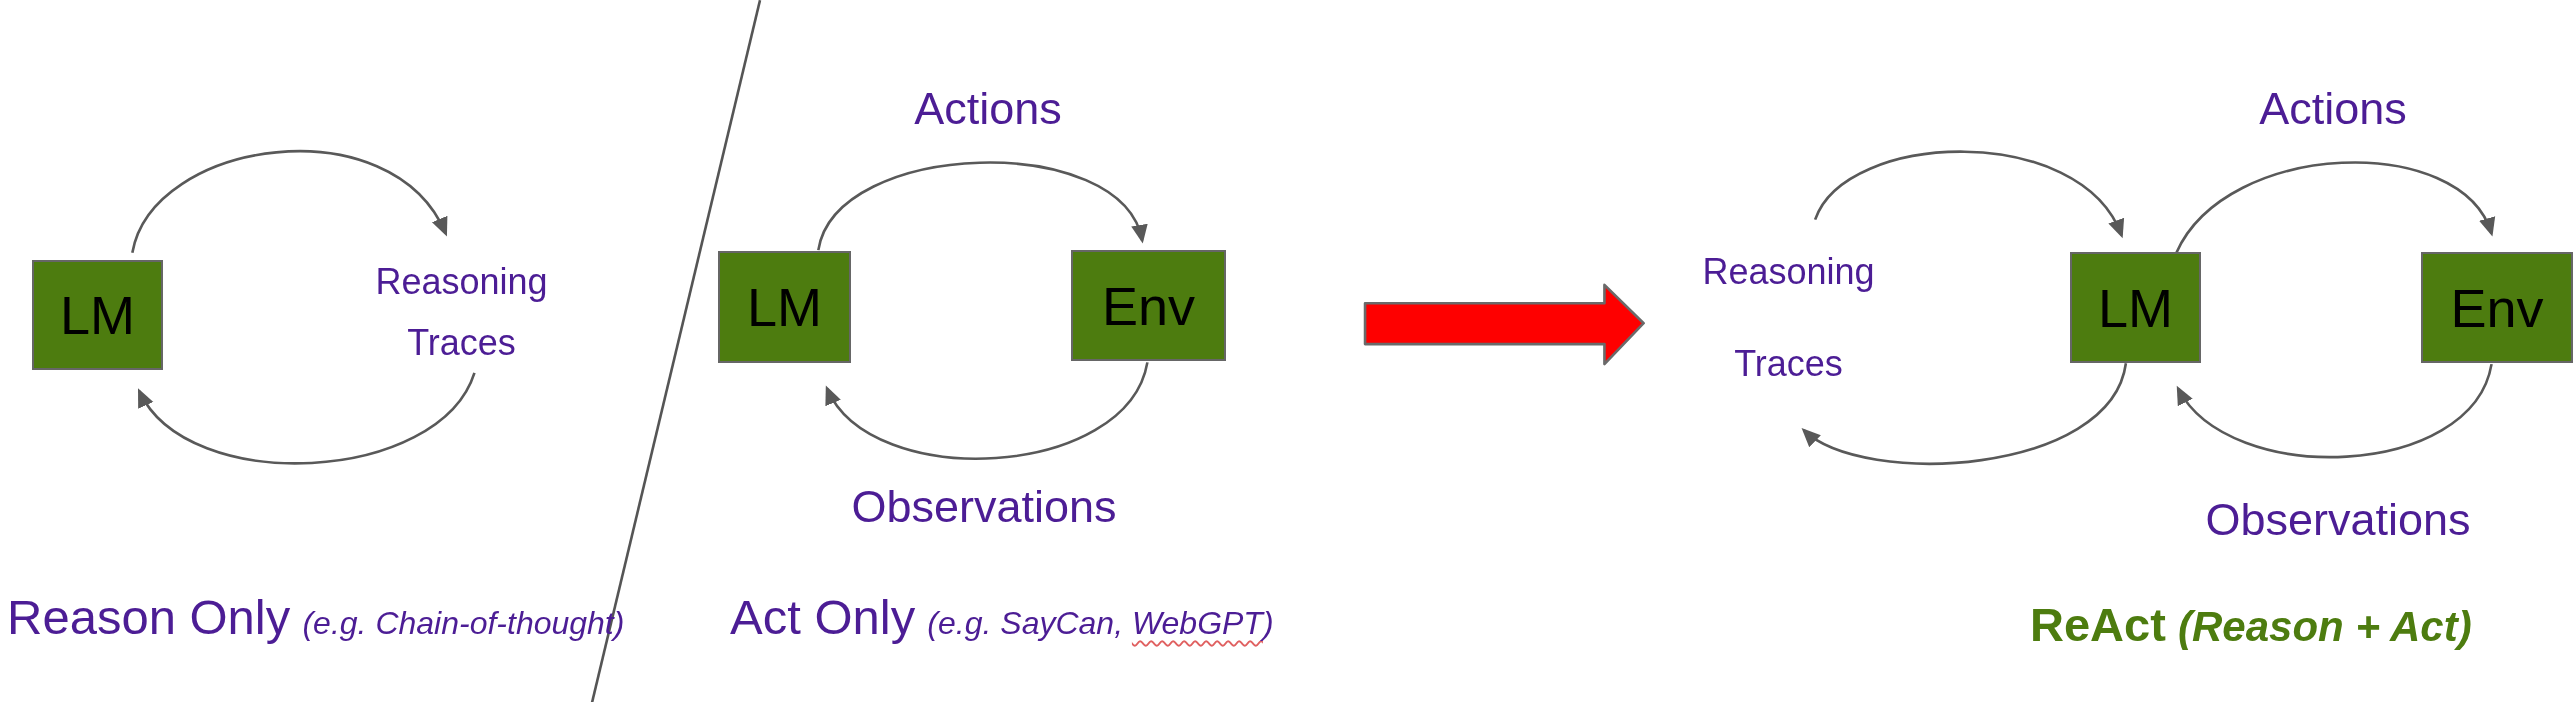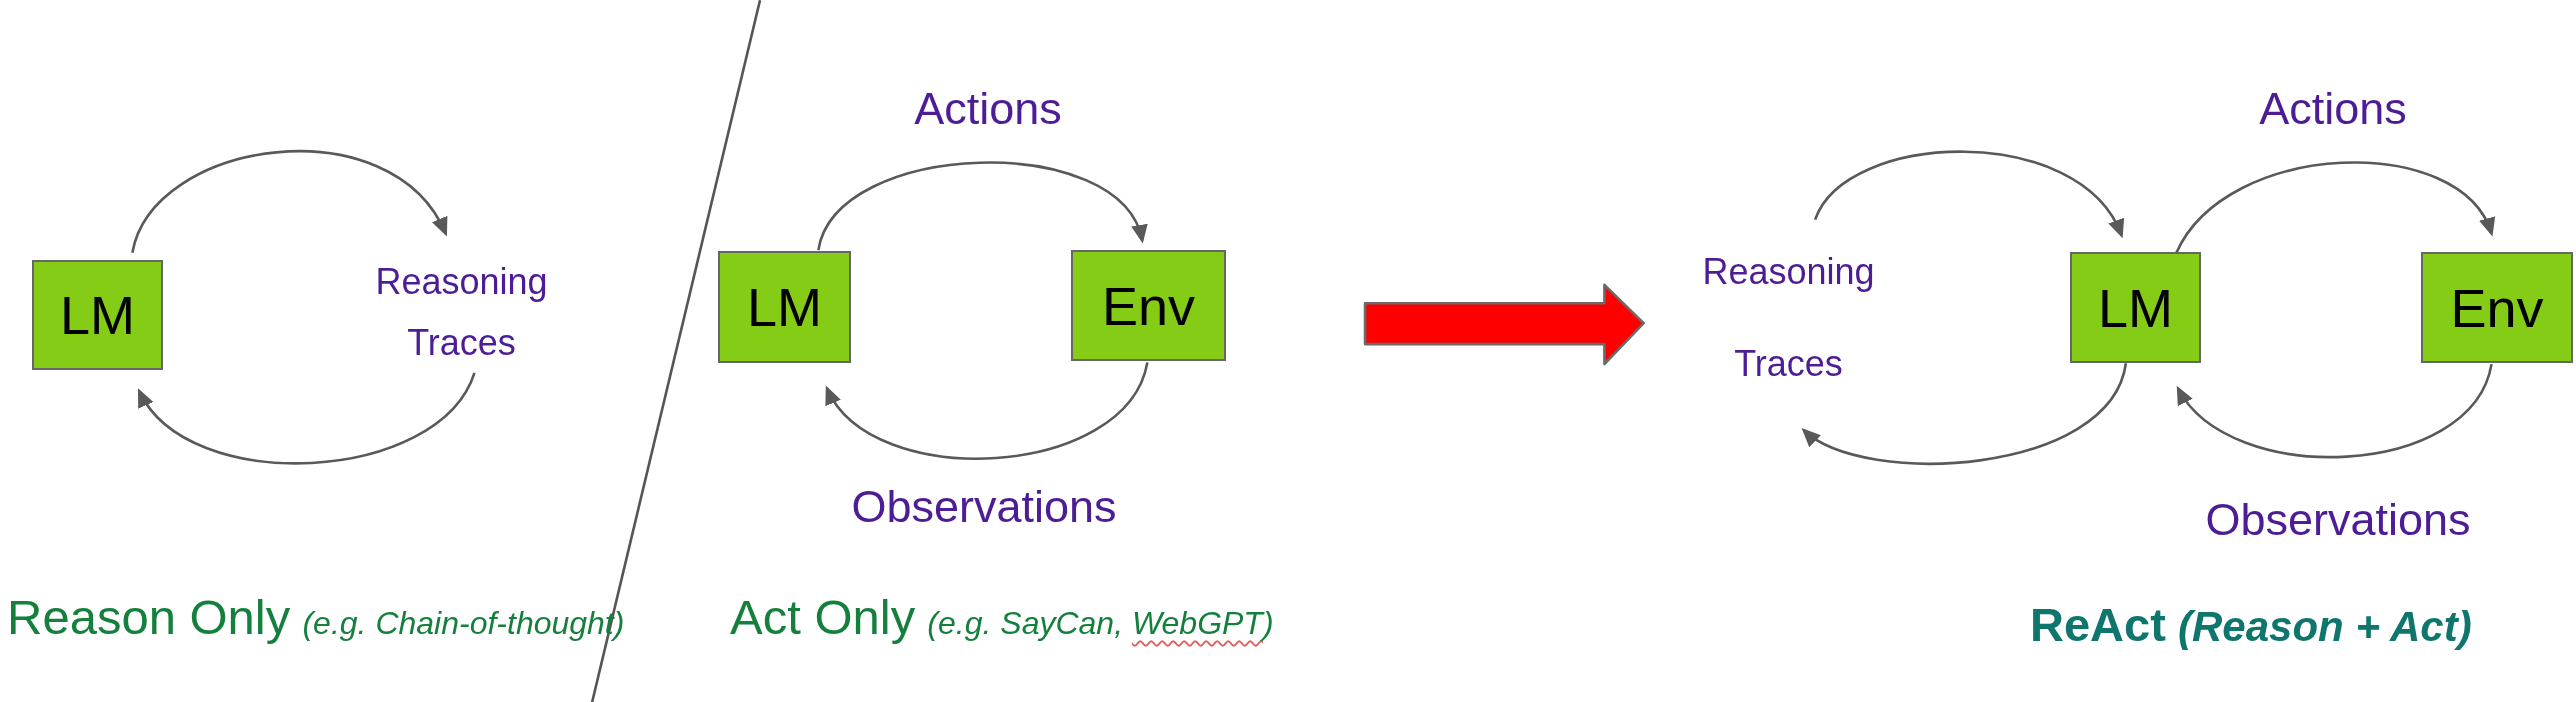--- a/index.html
+++ b/index.html
@@ -7,41 +7,41 @@
     position:relative;
     width:2576px;height:703px;
     background:#ffffff;
     overflow:hidden;
     font-family:"Liberation Sans", sans-serif;
     color:#000;
   }
   .layer{position:absolute;left:0;top:0;}
   .box{
     position:absolute;
-    background:#84cc16;
+    background:#4d7c0f;
     border:2.6px solid #666666;
     box-sizing:border-box;
     display:flex;align-items:center;justify-content:center;
     font-size:54px;color:#000;
   }
   .nodelabel{
     position:absolute;
     text-align:center;
     color:#4c1d95;
   }
   .twolines{font-size:36px;}
   .arclabel{font-size:45px;}
   .caption{
     position:absolute;
     display:flex;align-items:baseline;gap:12.2px;
-    color:#15803d;white-space:nowrap;
+    color:#4c1d95;white-space:nowrap;
   }
   .caption .big{font-size:49px;}
   .caption .small{font-size:32px;font-style:italic;}
-  .react-caption{color:#0f766e;font-weight:700;}
+  .react-caption{color:#4d7c0f;font-weight:700;}
   .react-caption .big{font-size:47px;}
   .react-caption .small{font-size:42px;}
   .squiggle{
     text-decoration-line:underline;
     text-decoration-style:wavy;
     text-decoration-color:#e06060;
     text-decoration-thickness:1.7px;
     text-underline-offset:6.1px;
   }
 </style>

